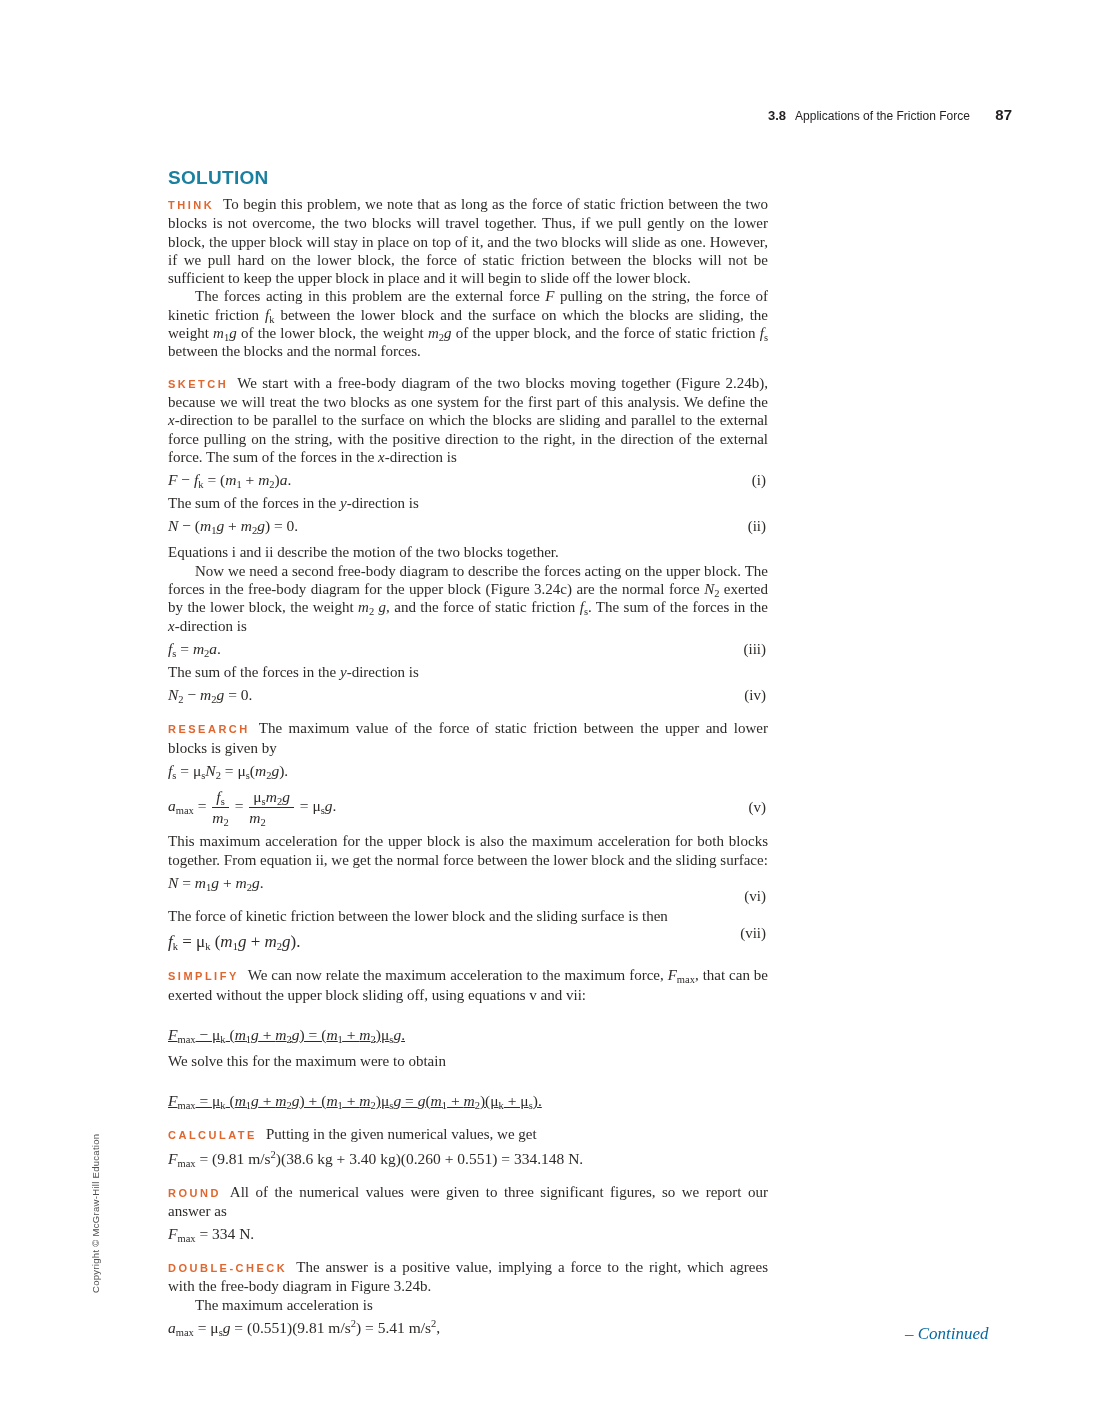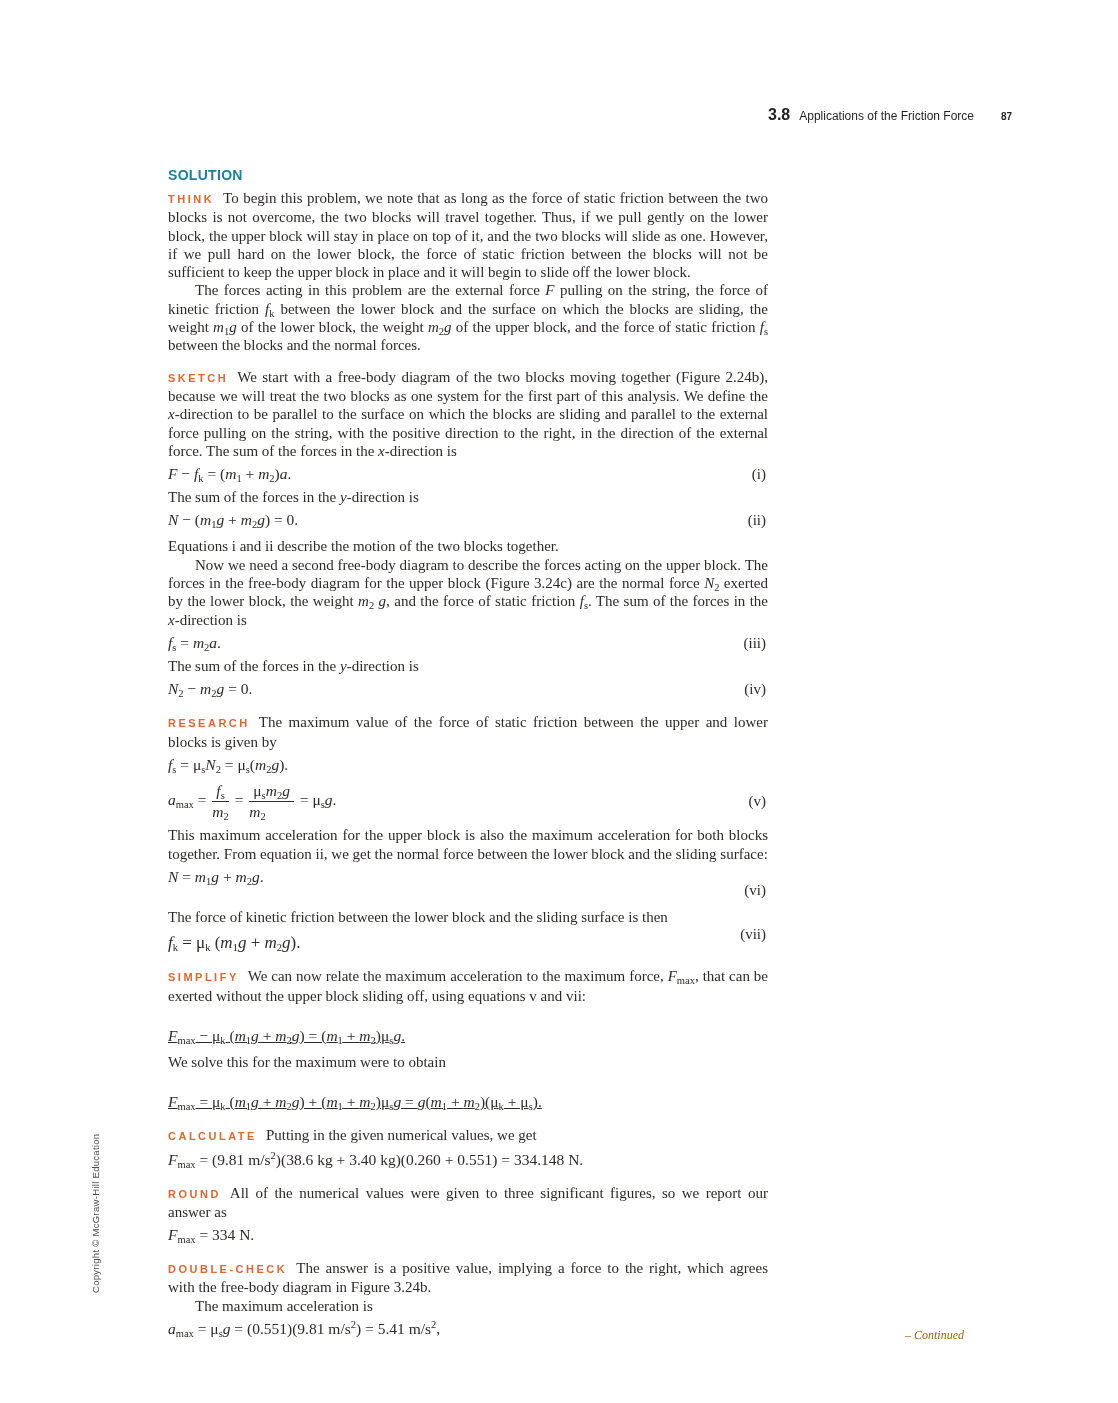--- a/index.html
+++ b/index.html
@@ -6,61 +6,61 @@
   body {
     width:1118px; height:1403px; position:relative; overflow:hidden;
     background:#ffffff; color:#2e2a28;
     font-family:"Liberation Serif","DejaVu Serif",serif;
   }
   .runhead {
     position:absolute; top:106px; left:768px; width:244px;
     display:flex; align-items:baseline;
     font-family:"Liberation Sans","DejaVu Sans",sans-serif; color:#231f20;
   }
-  .runhead-num  { font-size:16px; font-weight:700; }
+  .runhead-num  { font-size:13px; font-weight:700; }
   .runhead-title{ font-size:12px; margin-left:9px; }
-  .runhead-page { margin-left:auto; font-size:10px; font-weight:700; }
+  .runhead-page { margin-left:auto; font-size:15px; font-weight:700; }
 
   .content { position:absolute; left:168px; top:167px; width:600px; }
 
   .solution-title {
     font-family:"Liberation Sans","DejaVu Sans",sans-serif;
-    font-size:14px; font-weight:700; color:#1b7f9f; letter-spacing:0.3px;
+    font-size:19px; font-weight:700; color:#1b7f9f; letter-spacing:0.3px;
     margin:0 0 6px 0;
   }
   .step-label {
     font-family:"Liberation Sans","DejaVu Sans",sans-serif;
     font-size:11px; font-weight:700; letter-spacing:2.5px; color:#e0662e;
     margin-right:9px;
   }
   p { margin:0; font-size:15px; line-height:18.3px; text-align:justify; }
   p.sec    { margin-top:13px; }
   p.mt-6   { margin-top:6px; }
-  p.mt-8   { margin-top:20px; }
+  p.mt-8   { margin-top:13px; }
   p.indent { text-indent:27px; }
 
   .eq-row { position:relative; text-align:left; margin:3px 0; font-size:15.5px; line-height:22px; }
   .eq-row.tall { margin:6px 0; }
   .eq-row.mt-6 { margin-top:20px;text-decoration:underline; }
   .eq-row.lg .eq { font-size:17px; }
   .eq-label { position:absolute; right:2px; top:50%; transform:translateY(-50%); font-size:15px; }
   .eq-label.below { top:auto; bottom:-13px; transform:none; }
   .eq-label.above { top:-9px; transform:none; }
 
   sub { font-size:10.5px; vertical-align:-3px; line-height:0; }
   sup { font-size:10.5px; vertical-align:6px;  line-height:0; }
   i   { font-style:italic; }
 
   .frac { display:inline-block; vertical-align:middle; margin:0 2px; line-height:1.15; }
   .frac .num { display:block; border-bottom:1.3px solid #2e2a28; padding:0 4px 1px; }
   .frac .den { display:block; padding-top:1px; }
 
   .continued {
     position:absolute; left:737px; top:6px; white-space:nowrap;
-    font-style:italic; font-size:12px; color:#a16207;
+    font-style:italic; font-size:17px; color:#0369a1;
   }
   .copyright {
     position:absolute; left:90px; top:1293px; white-space:nowrap;
     transform:rotate(-90deg); transform-origin:0 0;
     font-family:"Liberation Sans","DejaVu Sans",sans-serif;
     font-size:9.5px; color:#4d4d4d; letter-spacing:0.3px;
   }
 </style>
 </head>
 <body>

